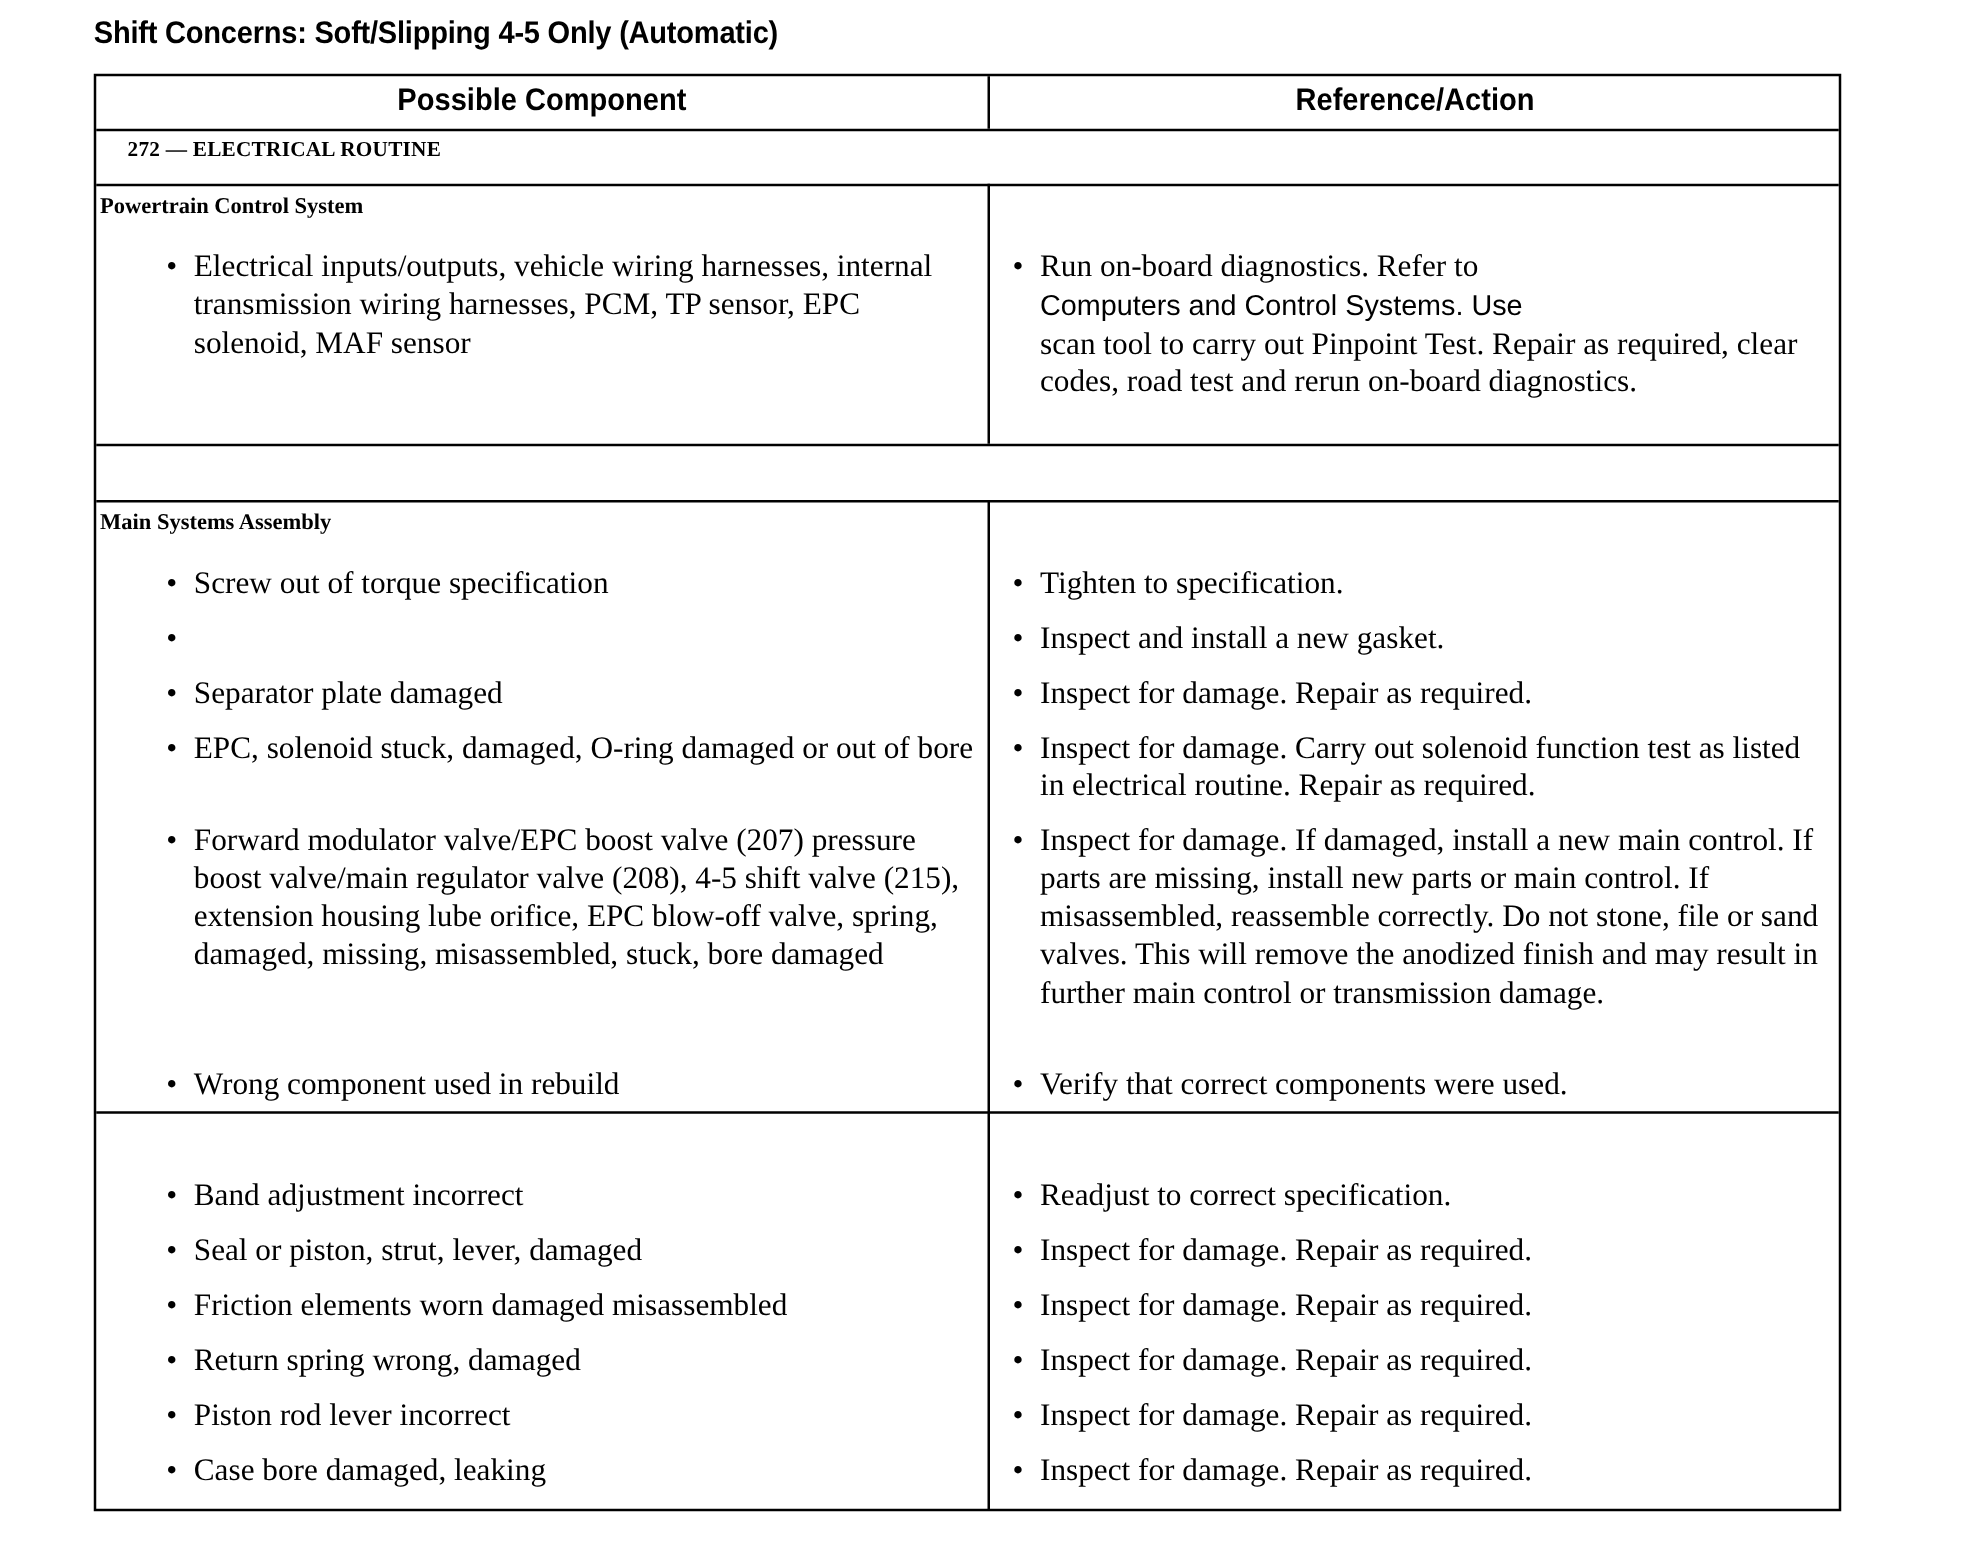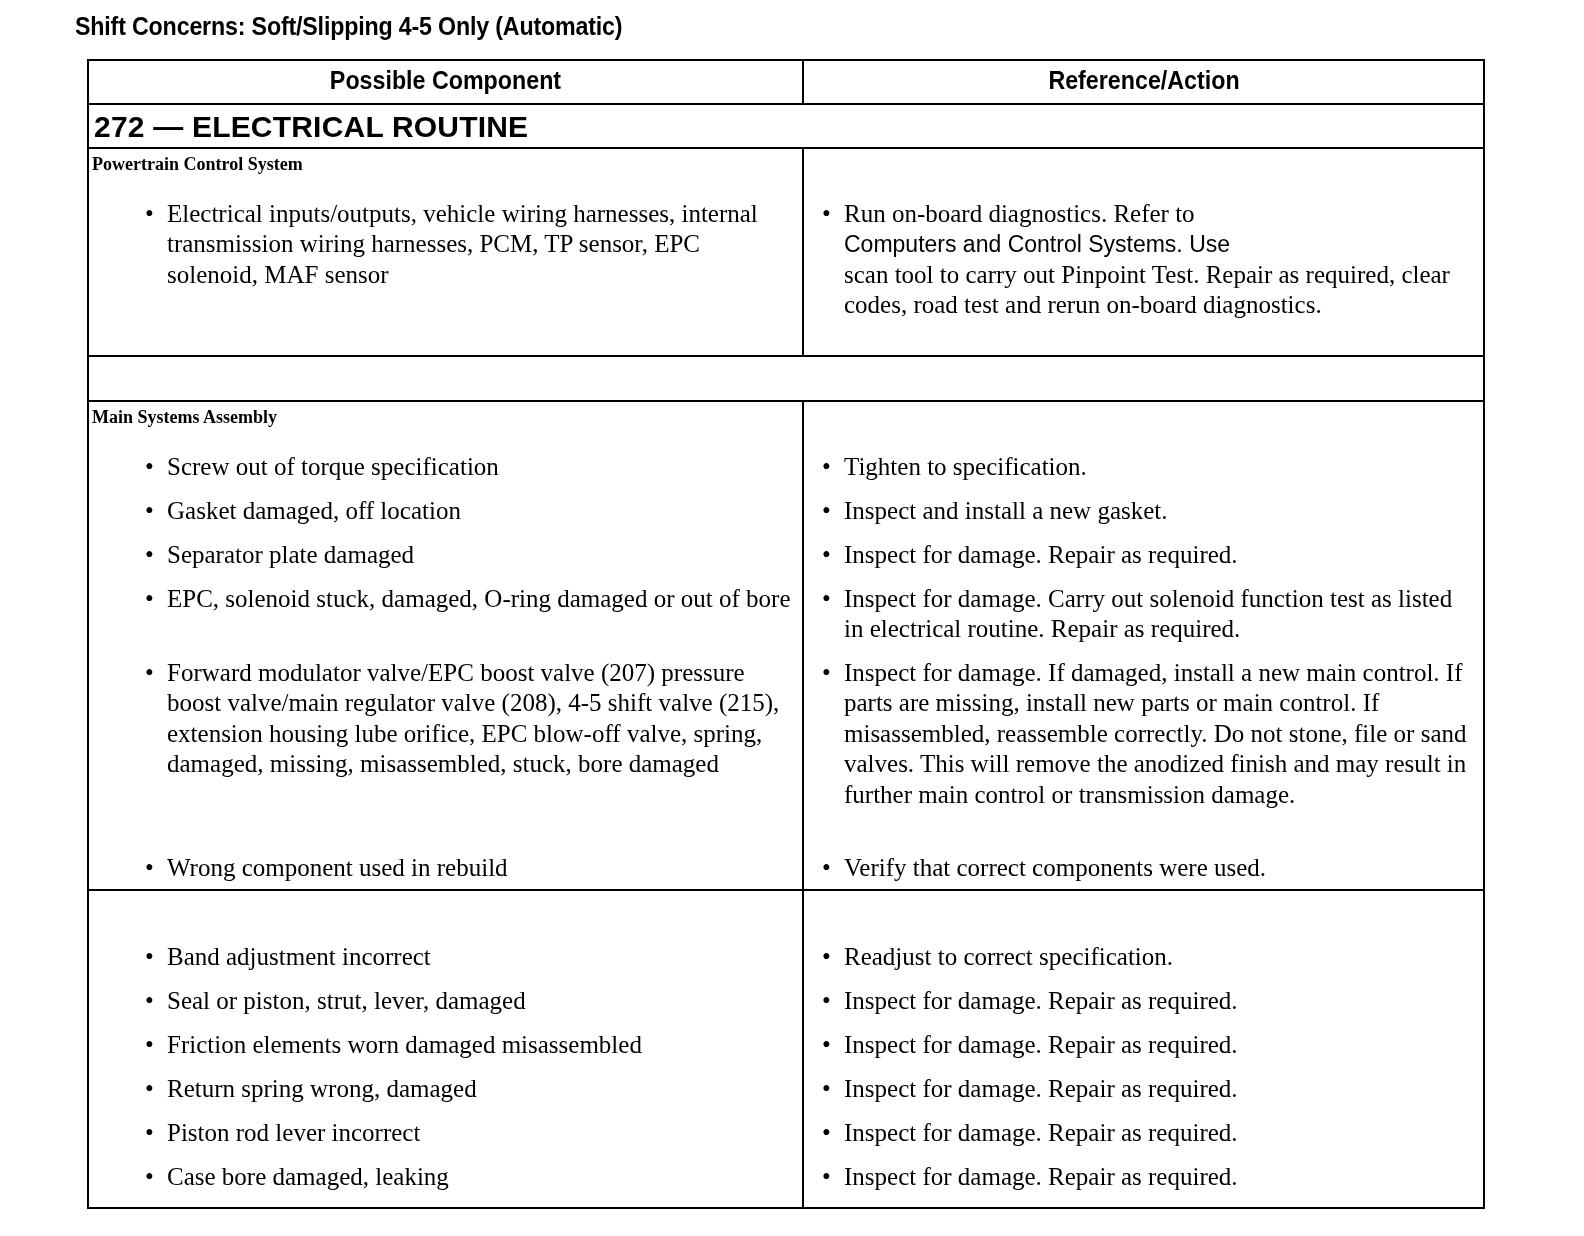--- a/index.html
+++ b/index.html
@@ -4,31 +4,31 @@
   <style>
     html, body { margin: 0; padding: 0; background: #ffffff; }
     body { width: 1584px; height: 1236px; position: relative; overflow: hidden; color: #000; }
     .title {
       position: absolute; left: 75px; top: 12px;
       font-family: "Liberation Sans", sans-serif; font-weight: bold;
       font-size: 25px; letter-spacing: -0.2px; transform: scaleX(0.93); transform-origin: left top;
     }
     .tbl {
       position: absolute; left: 75px; top: 59px; width: 1398px; height: 1150px;
-      border: 2.5px solid #000; box-sizing: border-box; margin-left: 12px;
+      border: 2.5px solid #000; box-sizing: border-box;
     }
     .hline { position: absolute; left: 0; right: 0; height: 0; border-top: 2px solid #000; }
     .vline { position: absolute; top: 0; width: 0; border-left: 2px solid #000; }
     .hdr {
       position: absolute; font-family: "Liberation Sans", sans-serif; font-weight: bold;
       font-size: 25px; text-align: center; transform: scaleX(0.93);
     }
     .sec {
-      position: absolute; left: 5px;
-      font-family: Liberation Sans, sans-serif; font-weight: bold; font-size: 30px;
+      position: absolute; left: 25px;
+      font-family: Liberation Serif, serif; font-weight: bold; font-size: 17px;
       letter-spacing: 0.2px;
     }
     .grp {
       position: absolute; left: 3px;
       font-family: "Liberation Serif", serif; font-weight: bold; font-size: 18px;
     }
     .item {
       position: absolute;
       font-family: "Liberation Serif", serif; font-size: 25px; line-height: 30.4px;
     }
@@ -68,21 +68,21 @@
   </div>
   <div class="hline" style="top:294px;"></div>
 
   <div class="hline" style="top:339px;"></div>
 
   <div class="grp" style="top:346px;">Main Systems Assembly</div>
 
   <div class="item left-item" style="top:391px;"><span class="bullet">•</span><span>Screw out of torque specification</span></div>
   <div class="item right-item" style="top:391px;"><span class="bullet">•</span><span>Tighten to specification.</span></div>
 
-  <div class="item left-item" style="top:435px;"><span class="bullet">•</span><span>Gasket damaged, off location</span></div>
+  <div class="item left-item" style="top:435px;"><span class="bullet">•</span></div>
   <div class="item right-item" style="top:435px;"><span class="bullet">•</span><span>Inspect and install a new gasket.</span></div>
 
   <div class="item left-item" style="top:479px;"><span class="bullet">•</span><span>Separator plate damaged</span></div>
   <div class="item right-item" style="top:479px;"><span class="bullet">•</span><span>Inspect for damage. Repair as required.</span></div>
 
   <div class="item left-item" style="top:523px;"><span class="bullet">•</span><span>EPC, solenoid stuck, damaged, O-ring damaged or out of bore</span></div>
   <div class="item right-item" style="top:523px;"><span class="bullet">•</span><span>Inspect for damage. Carry out solenoid function test as listed in electrical routine. Repair as required.</span></div>
 
   <div class="item left-item" style="top:597px;"><span class="bullet">•</span><span>Forward modulator valve/EPC boost valve (207) pressure boost valve/main regulator valve (208), 4-5 shift valve (215), extension housing lube orifice, EPC blow-off valve, spring, damaged, missing, misassembled, stuck, bore damaged</span></div>
   <div class="item right-item" style="top:597px;"><span class="bullet">•</span><span>Inspect for damage. If damaged, install a new main control. If parts are missing, install new parts or main control. If misassembled, reassemble correctly. Do not stone, file or sand valves. This will remove the anodized finish and may result  in further main control or transmission damage.</span></div>

